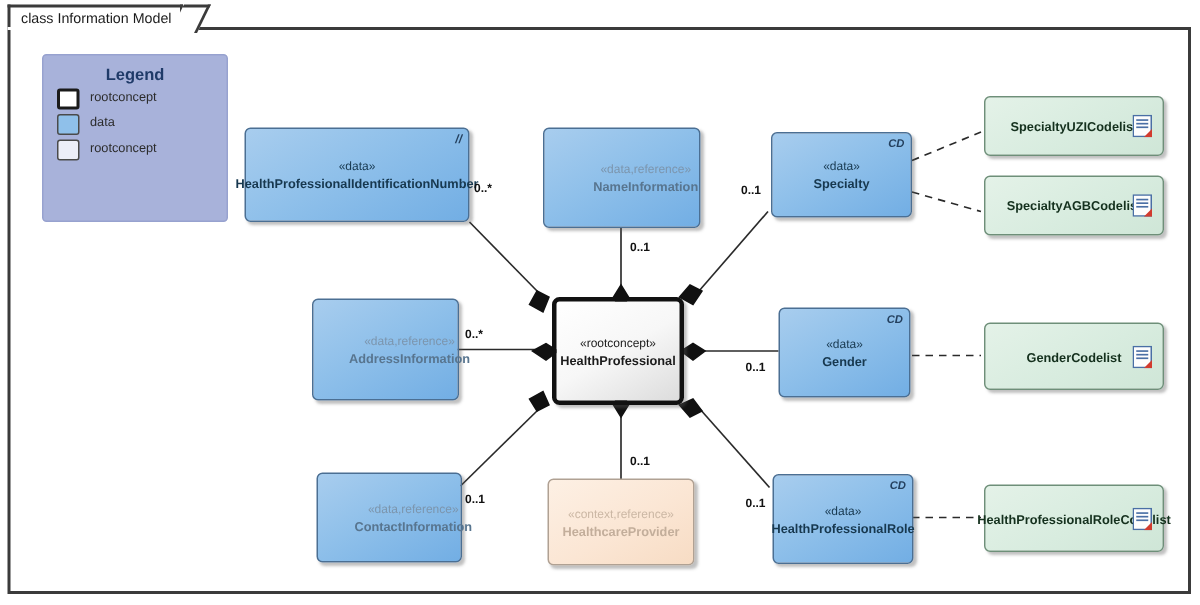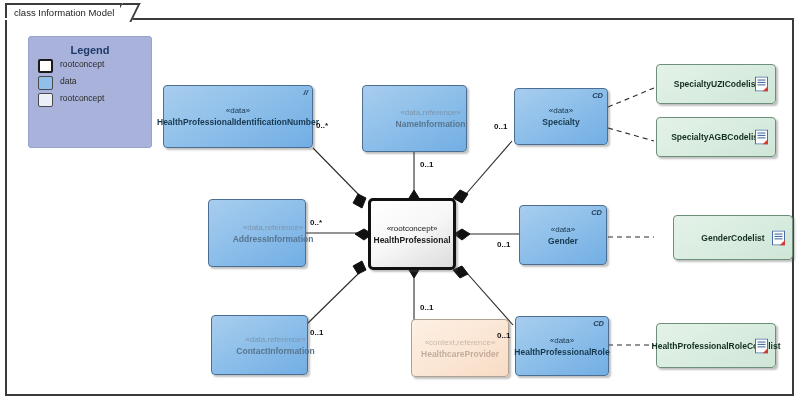--- a/index.html
+++ b/index.html
@@ -280,21 +280,21 @@
     <div class="nm">Gender</div>
   </div>
   <div class="mult" style="left:497px;top:240px;">0..1</div>
 
   <div class="node n-dataref" style="left:211px;top:315px;width:97px;height:60px;">
     <div class="stereo">«data,reference»</div>
     <div class="nm">ContactInformation</div>
   </div>
   <div class="mult" style="left:310px;top:328px;">0..1</div>
 
-  <div class="node n-context" style="left:365px;top:319px;width:98px;height:58px;margin-left:46px;">
+  <div class="node n-context" style="left:365px;top:319px;width:98px;height:58px;">
     <div class="stereo">«context,reference»</div>
     <div class="nm">HealthcareProvider</div>
   </div>
   <div class="mult" style="left:420px;top:303px;">0..1</div>
 
   <div class="node n-data" style="left:515px;top:316px;width:94px;height:60px;">
     <span class="corner-cd">CD</span>
     <div class="stereo">«data»</div>
     <div class="nm">HealthProfessionalRole</div>
   </div>
@@ -315,21 +315,21 @@
     <div class="nm">SpecialtyAGBCodelist</div>
     <svg class="doc-icon" viewBox="0 0 13 15">
       <rect x="0.5" y="0.5" width="12" height="14" fill="#fdfdfd" stroke="#4a6fa5"></rect>
       <rect x="2.5" y="3" width="8" height="1.1" fill="#4a6fa5"></rect>
       <rect x="2.5" y="5.4" width="8" height="1.1" fill="#4a6fa5"></rect>
       <rect x="2.5" y="7.8" width="8" height="1.1" fill="#4a6fa5"></rect>
       <polygon points="13,15 7.5,15 13,9.5" fill="#d23b2e"></polygon>
     </svg>
   </div>
 
-  <div class="node n-codelist" style="left:656px;top:215px;width:120px;height:45px;margin-left:17px;">
+  <div class="node n-codelist" style="left:656px;top:215px;width:120px;height:45px;">
     <div class="nm">GenderCodelist</div>
     <svg class="doc-icon" viewBox="0 0 13 15">
       <rect x="0.5" y="0.5" width="12" height="14" fill="#fdfdfd" stroke="#4a6fa5"></rect>
       <rect x="2.5" y="3" width="8" height="1.1" fill="#4a6fa5"></rect>
       <rect x="2.5" y="5.4" width="8" height="1.1" fill="#4a6fa5"></rect>
       <rect x="2.5" y="7.8" width="8" height="1.1" fill="#4a6fa5"></rect>
       <polygon points="13,15 7.5,15 13,9.5" fill="#d23b2e"></polygon>
     </svg>
   </div>
 

